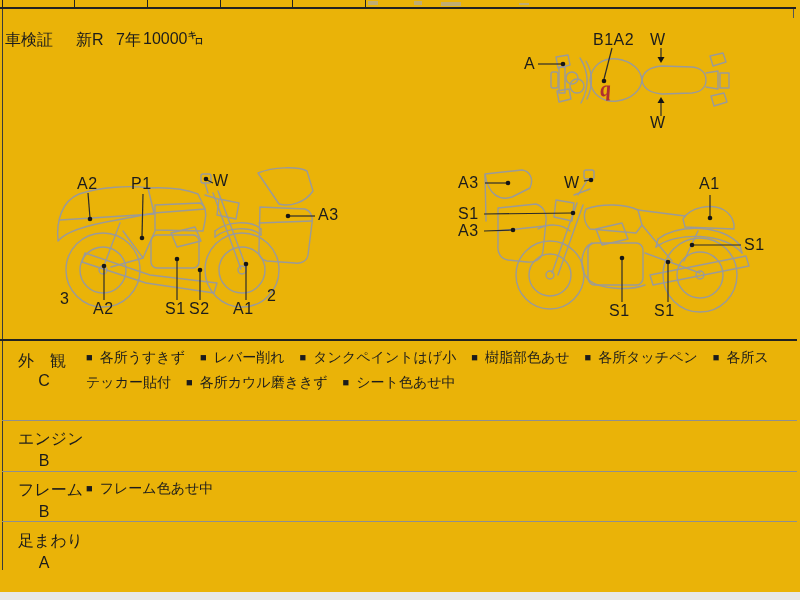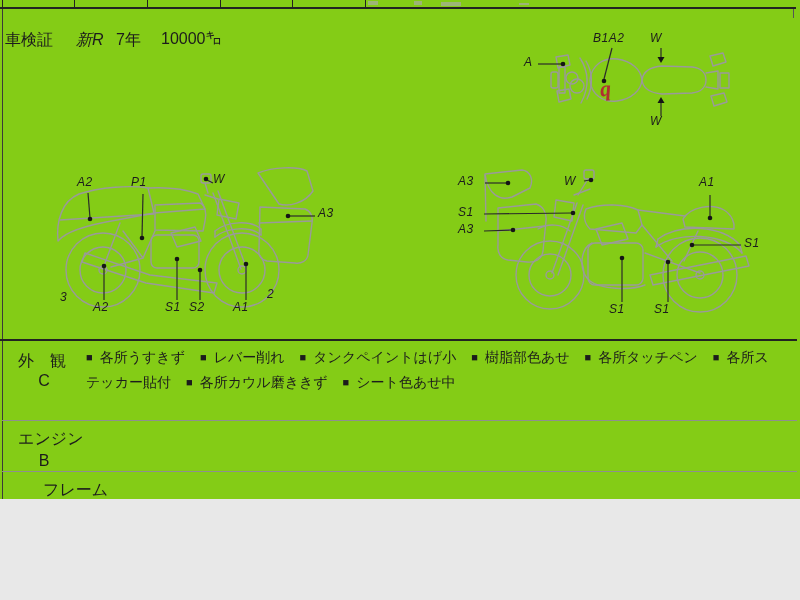--- a/index.html
+++ b/index.html
@@ -1,26 +1,26 @@
 <!DOCTYPE html>
 <html style="--mark-red: #b03030; --stroke: #9a9a9a; --ptr: #2a2a2a; --text: #1c1c1c;"><head>
 <meta charset="utf-8">
 <style>
   :root{
     --text:#1c1c1c; --stroke:#9a9a9a; --ptr:#2a2a2a; --mark-red:#b03030;
   }
   html,body{margin:0;padding:0;background:#e8e8e8;}
-  #page{position:relative;width:800px;height:499px;background:#84cc16;overflow:hidden;
+  #page{position:relative;width:800px;height:592px;background:#eab308;overflow:hidden;
         font-family:"Liberation Sans","DejaVu Sans",sans-serif;color:var(--text);}
   .hline{position:absolute;background:#222;}
   .thin{background:#8f8f8f;}
   .vline{position:absolute;background:#222;width:1px;}
   .remnant{position:absolute;background:#ababab;opacity:.65;}
   .hdr{position:absolute;top:30px;font-size:16px;white-space:nowrap;}
-  .lbl{position:absolute;font-size:12px;letter-spacing:.5px;white-space:nowrap;color:var(--text);font-style:italic;}
+  .lbl{position:absolute;font-size:16px;letter-spacing:.5px;white-space:nowrap;color:var(--text);}
   .cat{position:absolute;font-size:16px;white-space:pre;}
   .grade{position:absolute;left:14px;width:60px;text-align:center;font-size:16px;}
   .items{position:absolute;left:86px;width:697px;font-size:14px;line-height:24px;word-break:break-all;}
   .item{margin-right:15px;}
   .bullet{font-size:11px;margin-right:7px;position:relative;top:-1px;}
   .mark{position:absolute;left:600px;top:76px;font-family:"Liberation Serif","DejaVu Serif",serif;
         font-style:italic;font-size:22px;font-weight:bold;transform:rotate(-6deg);color:var(--mark-red);}
   svg{position:absolute;overflow:visible;}
   .art{stroke:var(--stroke);fill:none;stroke-width:1.4;stroke-linejoin:round;stroke-linecap:round;}
   .ptr{stroke:var(--ptr);fill:none;stroke-width:1.2;}
@@ -40,23 +40,23 @@
   <div class="vline" style="left:292px;top:0;height:7px;"></div>
   <div class="vline" style="left:365px;top:0;height:7px;"></div>
   <div class="vline" style="left:793px;top:9px;height:9px;background:#555;"></div>
   <div class="remnant" style="left:368px;top:1px;width:10px;height:4px;"></div>
   <div class="remnant" style="left:414px;top:1px;width:8px;height:4px;"></div>
   <div class="remnant" style="left:441px;top:2px;width:20px;height:4px;"></div>
   <div class="remnant" style="left:519px;top:3px;width:10px;height:2px;"></div>
   <div class="vline" style="left:2px;top:9px;height:561px;background:#3a3a3a;"></div>
 
   <div class="hdr" style="left:5px;">車検証</div>
-  <div class="hdr" style="left:76px;font-style:italic;">新R</div>
+  <div class="hdr" style="left:76px;">新R</div>
   <div class="hdr" style="left:116px;">7年</div>
-  <div class="hdr" style="left:161px;">10000㌔</div>
+  <div class="hdr" style="left:143px;">10000㌔</div>
 
   <svg style="left:520px;top:28px;" width="228" height="110" viewBox="0 0 228 110">
     <g class="art">
       <path d="M36,29 L48,27 L50,37 L38,40 Z"></path>
       <path d="M37,63 L49,61 L51,71 L39,74 Z"></path>
       <rect x="39" y="39" width="6" height="26"></rect>
       <rect x="31" y="44" width="7" height="16" rx="2"></rect>
       <circle cx="52" cy="50" r="6"></circle>
       <circle cx="57" cy="58" r="7"></circle>
       <path d="M60,30 C69,44 69,60 61,75"></path>
@@ -214,19 +214,20 @@
   <div class="hline thin" style="left:2px;top:471px;width:795px;height:1px;"></div>
   <div class="hline thin" style="left:2px;top:521px;width:795px;height:1px;"></div>
 
   <div class="cat" style="left:18px;top:351px;">外　観</div>
   <div class="grade" style="top:372px;">C</div>
   <div class="items" style="top:345px;"><span class="item"><span class="bullet">■</span><span>各所うすきず</span></span><span class="item"><span class="bullet">■</span><span>レバー削れ</span></span><span class="item"><span class="bullet">■</span><span>タンクペイントはげ小</span></span><span class="item"><span class="bullet">■</span><span>樹脂部色あせ</span></span><span class="item"><span class="bullet">■</span><span>各所タッチペン</span></span><span class="item"><span class="bullet">■</span><span>各所ステッカー貼付</span></span><span class="item"><span class="bullet">■</span><span>各所カウル磨ききず</span></span><span class="item"><span class="bullet">■</span><span>シート色あせ中</span></span></div>
 
   <div class="cat" style="left:18px;top:429px;">エンジン</div>
   <div class="grade" style="top:452px;">B</div>
 
-  <div class="cat" style="left:18px;top:480px;margin-left:25px;">フレーム</div>
+  <div class="cat" style="left:18px;top:480px;">フレーム</div>
   <div class="grade" style="top:503px;">B</div>
+  <div class="items" style="top:476px;"><span class="item"><span class="bullet">■</span><span>フレーム色あせ中</span></span></div>
 
   <div class="cat" style="left:18px;top:531px;">足まわり</div>
   <div class="grade" style="top:554px;">A</div>
 
 </div>
 
 </body></html>

